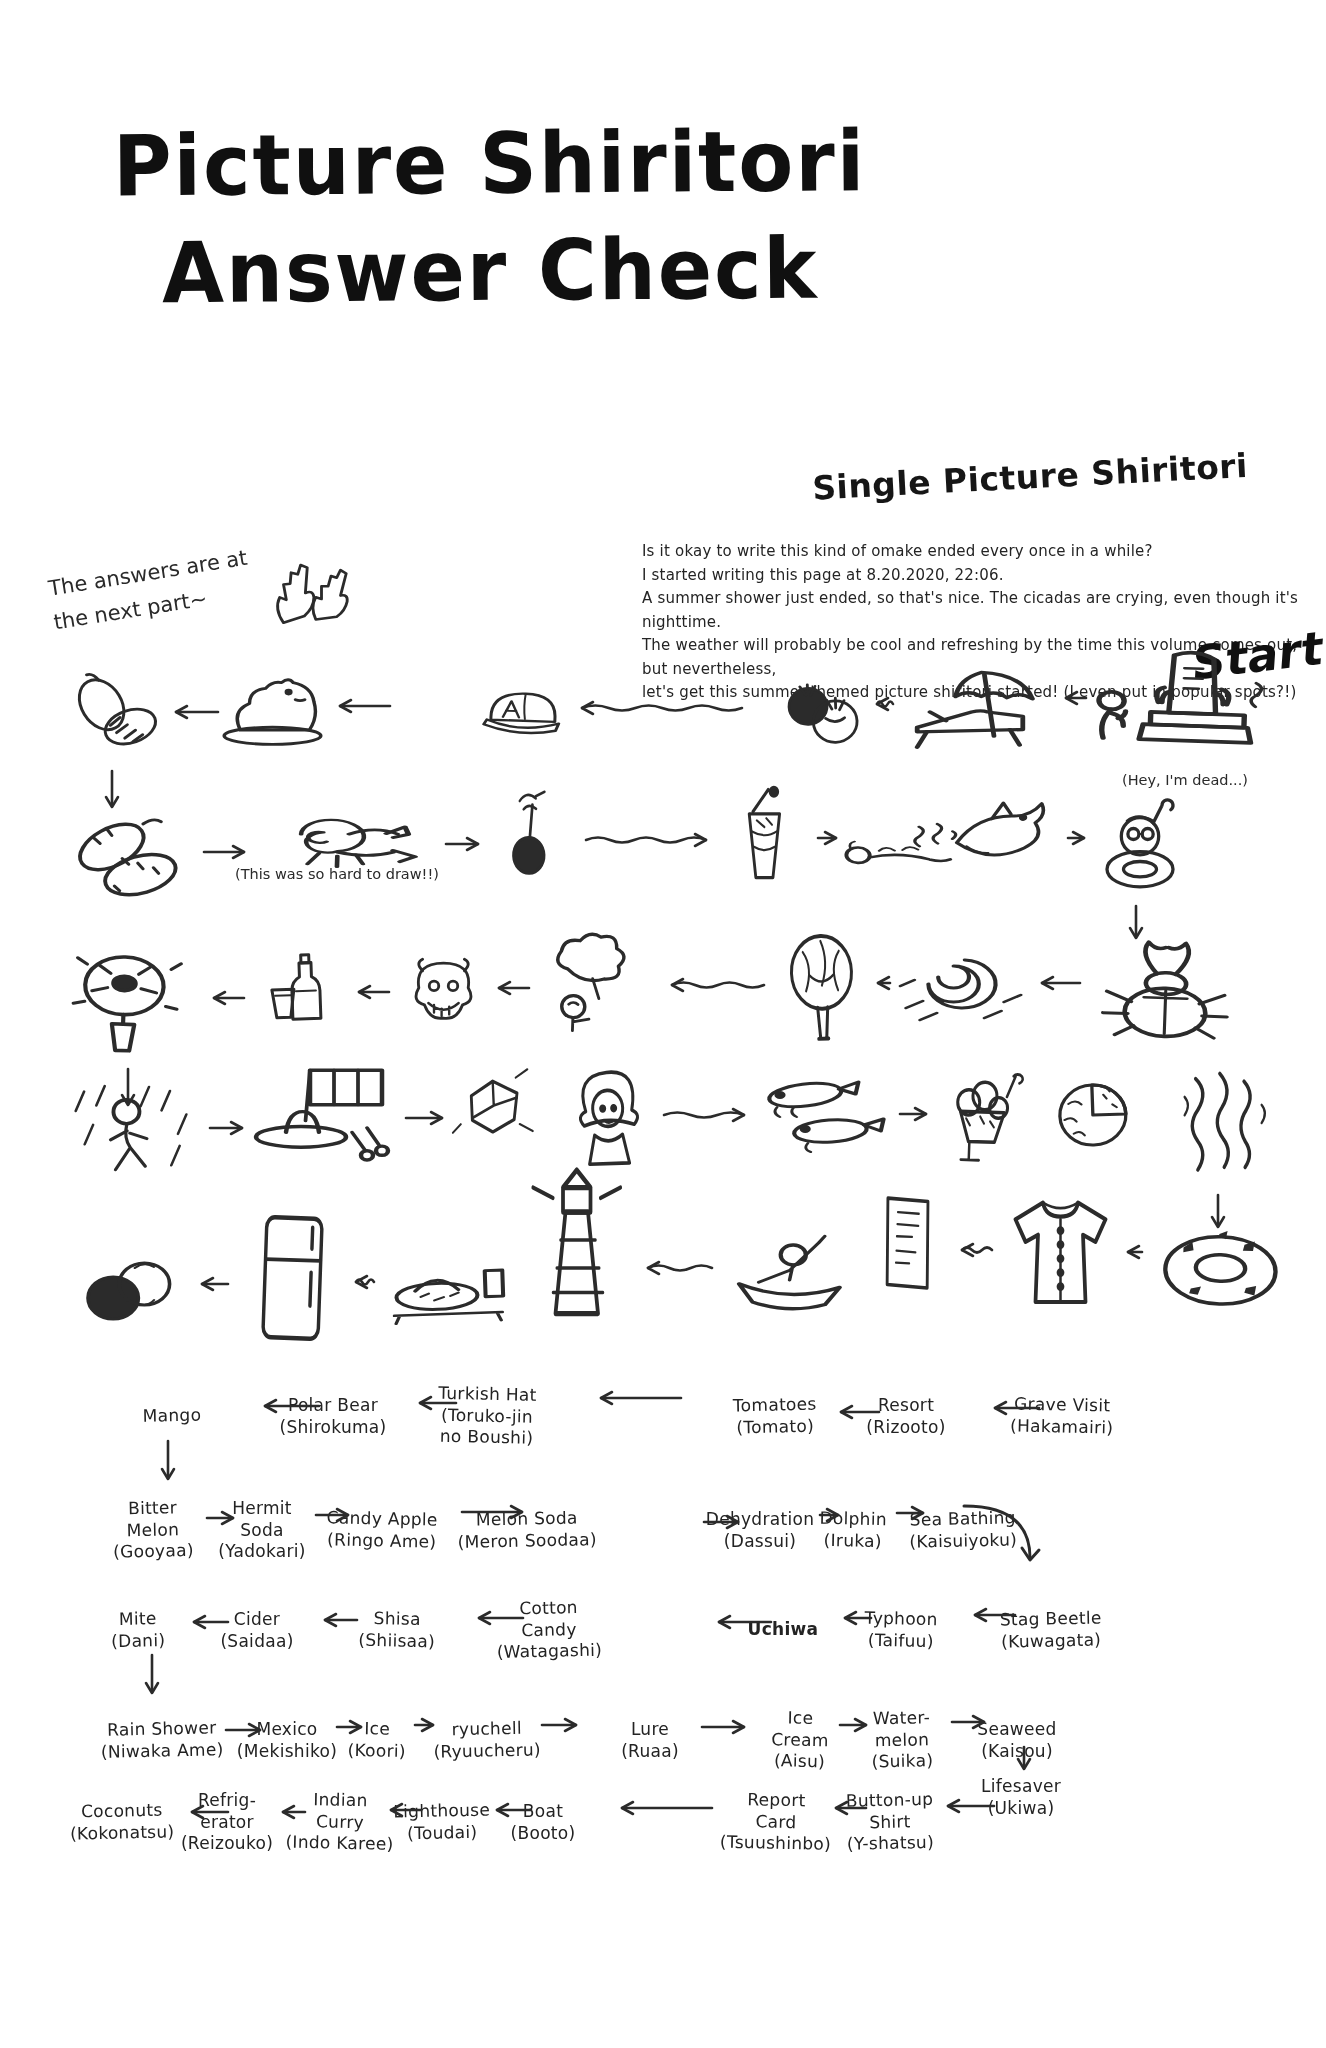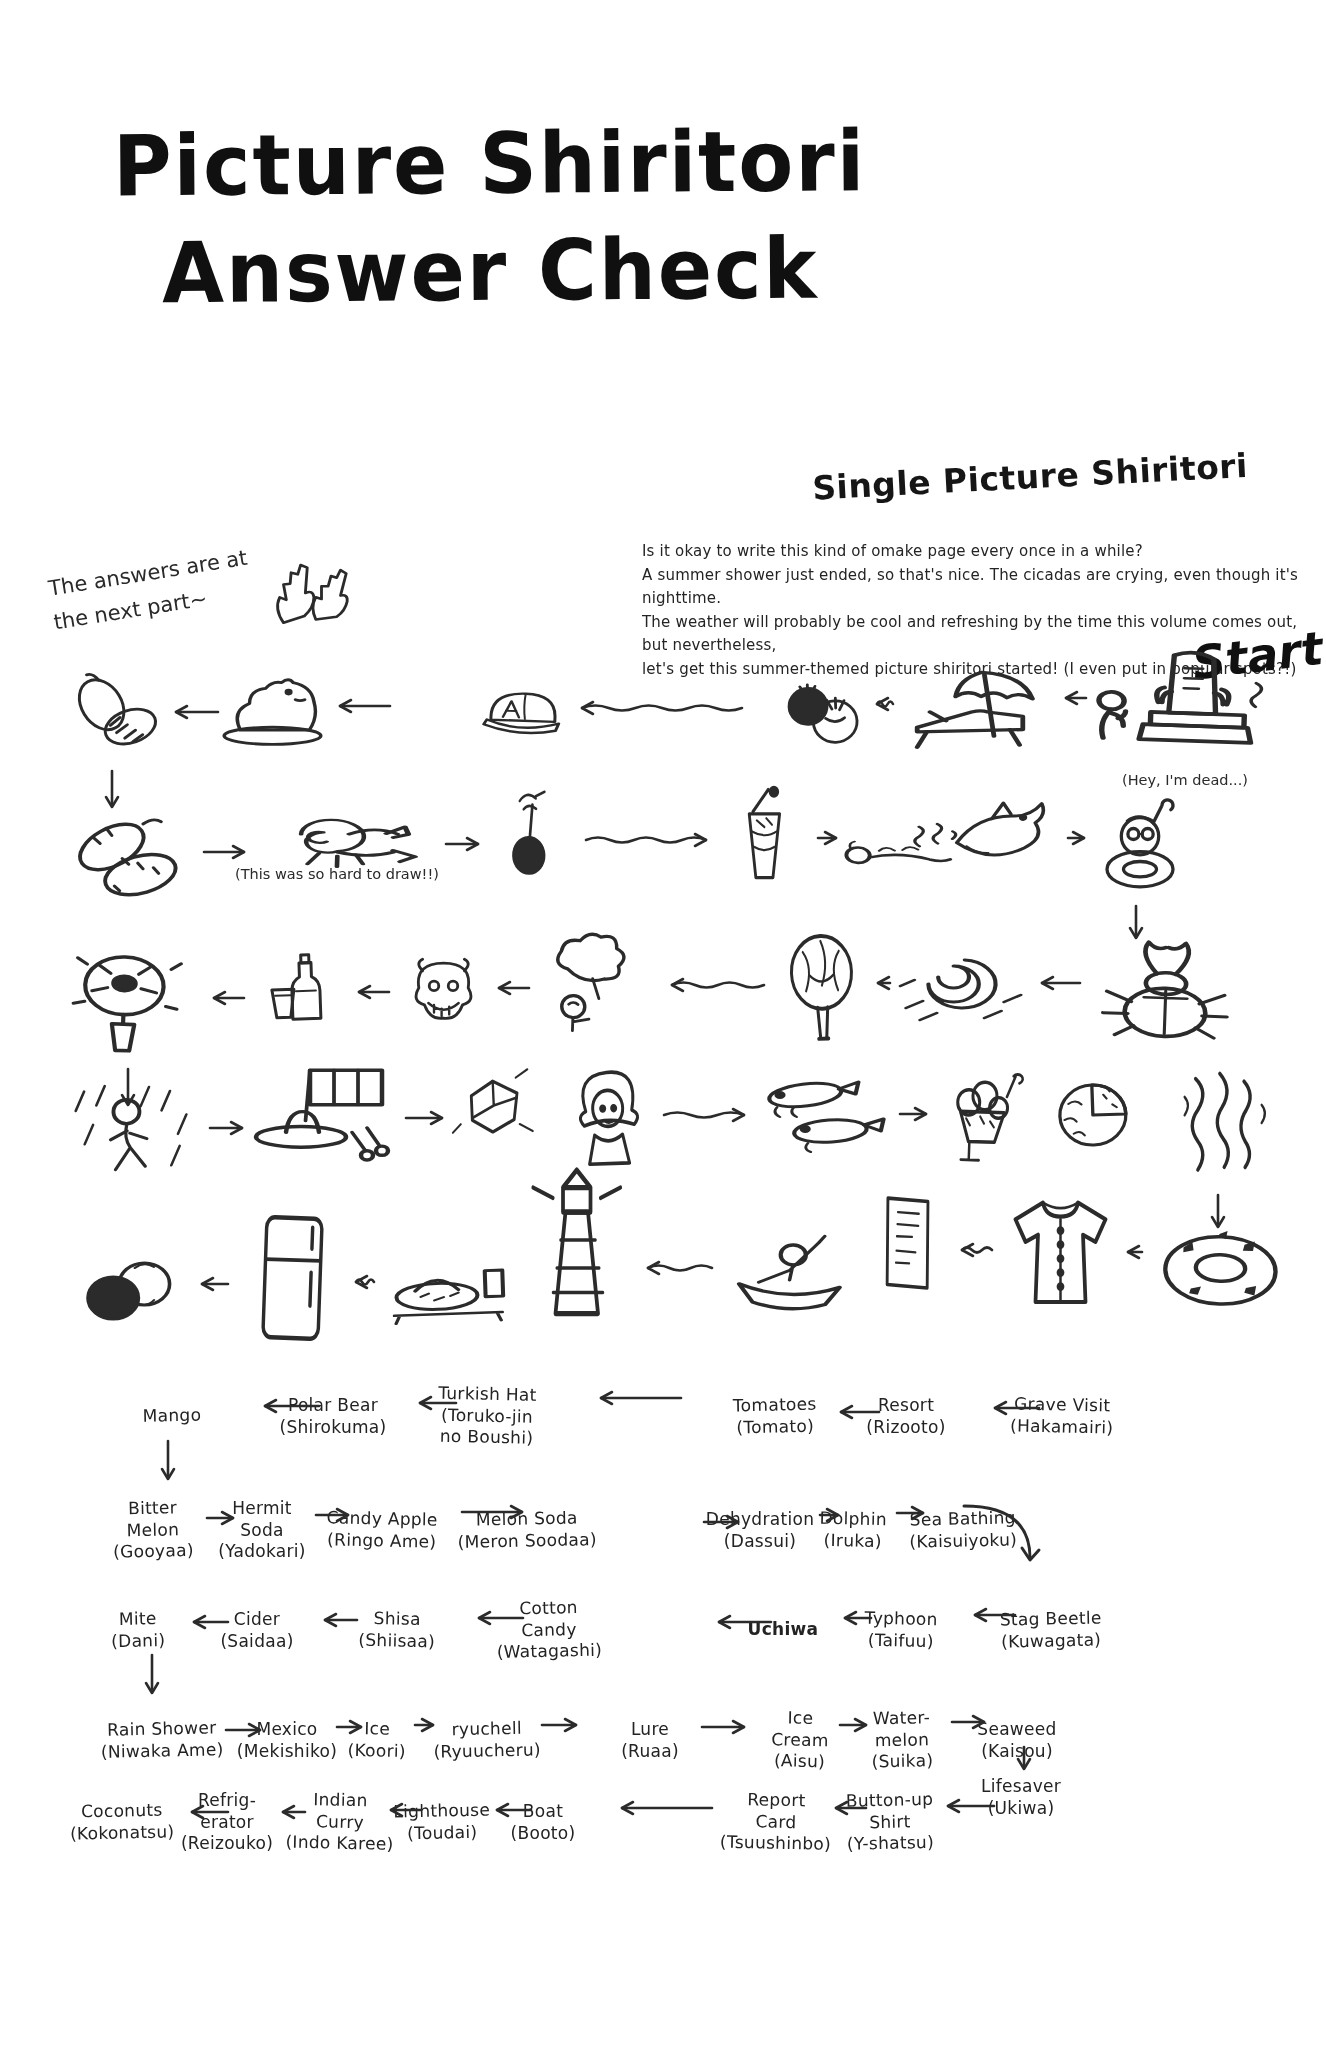--- a/index.html
+++ b/index.html
@@ -26,21 +26,22 @@
 
 <div id="page">
   <div class="abs title-block">
     <div class="title-line">Picture Shiritori</div>
     <div class="title-line">Answer Check</div>
   </div>
 
   <div class="abs heading">Single Picture Shiritori</div>
 
   <div class="abs intro">
-    <div>Is it okay to write this kind of omake page every once in a while?</div>
+    <div>Is it okay to write this kind of omake ended every once in a while?</div>
+    <div>I started writing this page at 8.20.2020, 22:06.</div>
     <div>A summer shower just ended, so that's nice. The cicadas are crying, even though it's nighttime.</div>
     <div>The weather will probably be cool and refreshing by the time this volume comes out, but nevertheless,</div>
     <div>let's get this summer-themed picture shiritori started! (I even put in popular spots?!)</div>
   </div>
 
   <div class="abs note">
     <div>The answers are at</div>
     <div>the next part~</div>
   </div>
 

